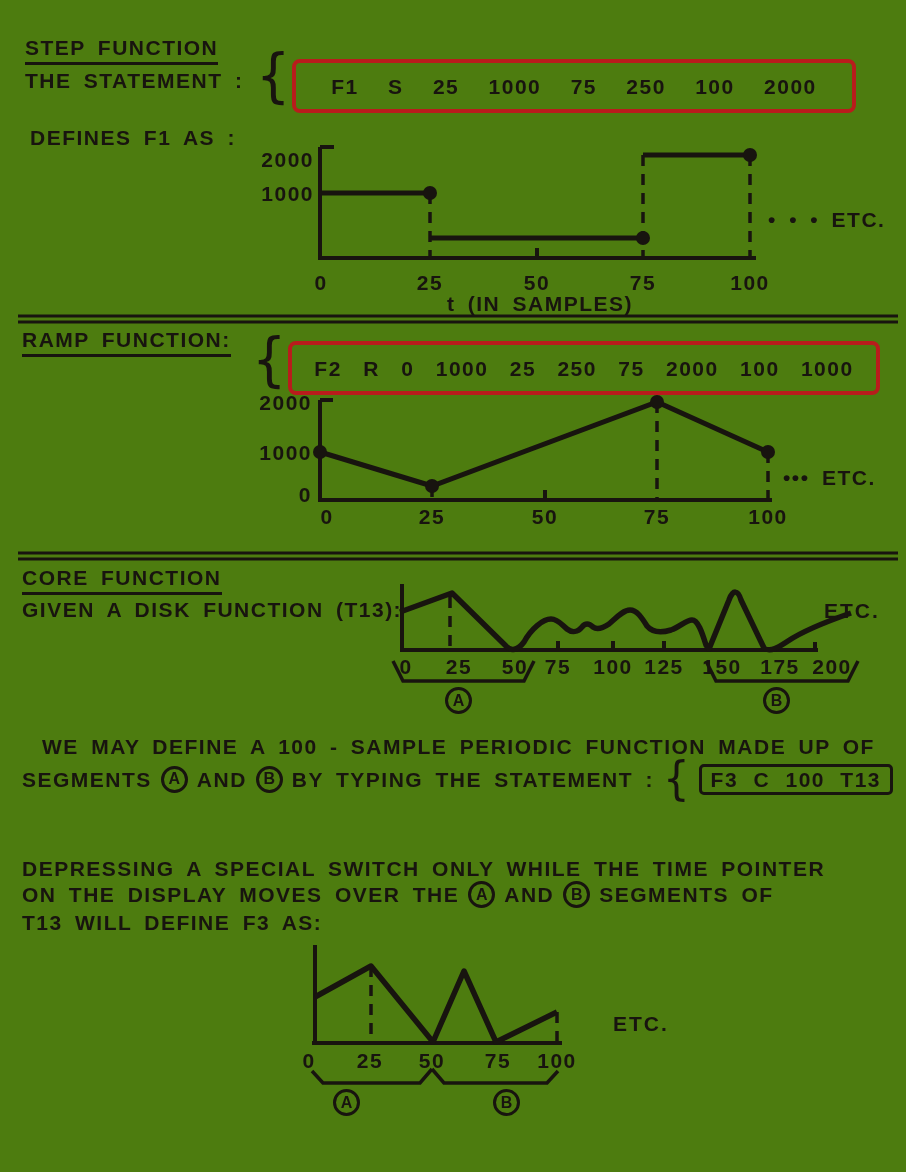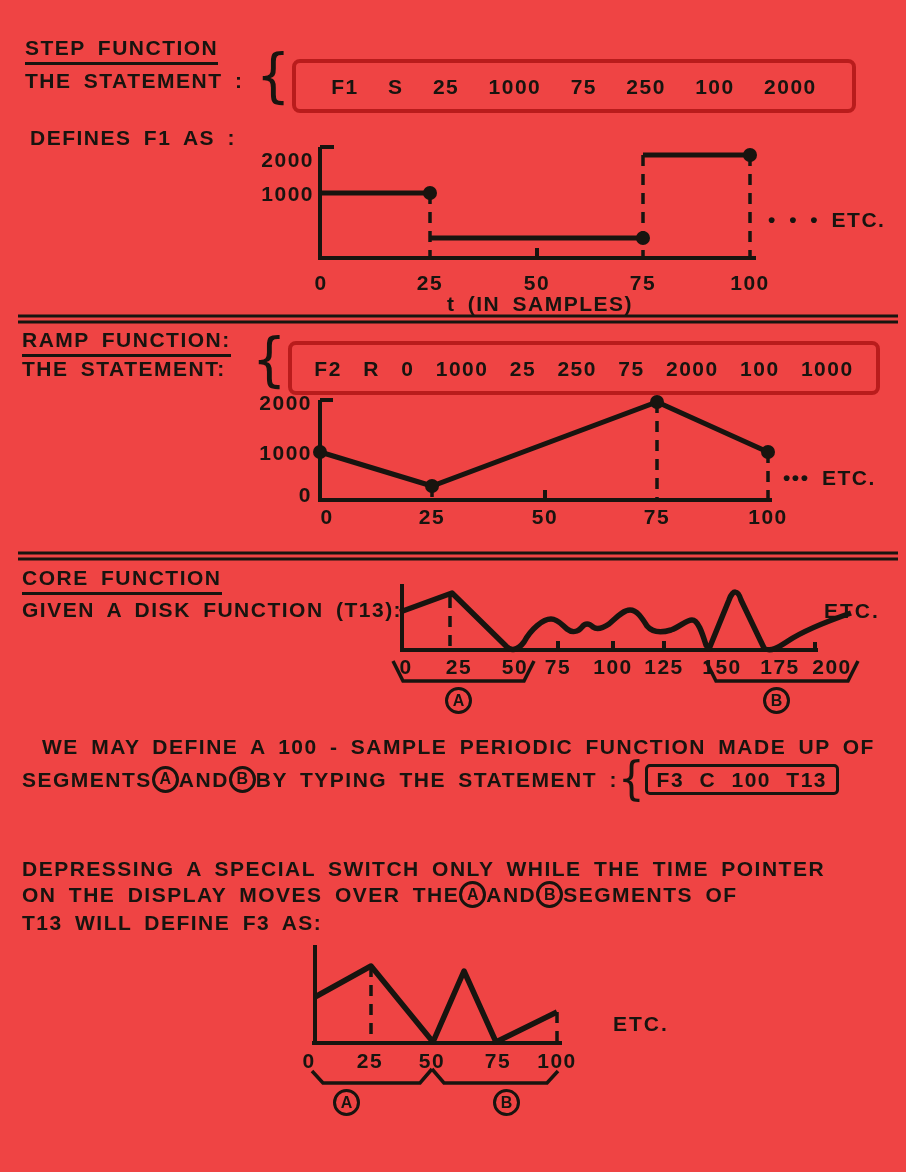--- a/index.html
+++ b/index.html
@@ -1,33 +1,33 @@
 <!DOCTYPE html>
 <html><head>
 <meta charset="utf-8">
 <style>
   html,body{margin:0;padding:0;background:#e8e8e4;}
-  .page{position:relative;width:906px;height:1172px;background:#ef4444;overflow:hidden;
+  .page{position:relative;width:906px;height:1172px;background:#4d7c0f;overflow:hidden;
         font-family:"Liberation Sans",sans-serif;color:#18140f;}
   .abs{position:absolute;white-space:nowrap;}
   .hand{font-weight:bold;font-size:21px;letter-spacing:1.5px;word-spacing:5px;line-height:23px;}
   .heading{border-bottom:3px solid #18140f;padding-bottom:3px;}
   .xtick{transform:translateX(-50%);}
   .ytick{text-align:right;}
   .brace{font-family:"DejaVu Sans",sans-serif;font-size:54px;font-weight:400;line-height:54px;transform:scaleY(1.08);}
   .brace.small{font-size:42px;line-height:42px;}
   .stmtbox{border:4px solid #b91c1c;border-radius:8px;display:flex;align-items:center;justify-content:center;}
   .stmt{word-spacing:22px;}
   .stmt2{word-spacing:14px;}
   .inlinebox{border:3.5px solid #18140f;border-radius:5px;padding:1px 9px;display:inline-flex;align-items:center;}
   .inlinebox .hand{word-spacing:8px;}
   .circ{display:inline-flex;width:27px;height:27px;border:3px solid #18140f;border-radius:50%;
         align-items:center;justify-content:center;font-weight:bold;font-size:16px;box-sizing:border-box;
         letter-spacing:0;flex:0 0 auto;}
-  .flexline{display:flex;align-items:center;}
+  .flexline{display:flex;align-items:center;gap:9px;}
   .art{position:absolute;left:0;top:0;}
   .caption{width:906px;text-align:center;font-family:"Liberation Serif",serif;font-size:26px;letter-spacing:0.5px;}
   .figlbl{font-variant:small-caps;margin-right:22px;}
 </style>
 </head>
 <body>
 
 <div class="page">
 
   <svg class="art" width="906" height="1172" viewBox="0 0 906 1172">
@@ -78,21 +78,20 @@
   <div class="abs hand ytick" style="left:236px;top:182px;width:78px;">1000</div>
   <div class="abs hand xtick" style="left:321px;top:271px;">0</div>
   <div class="abs hand xtick" style="left:430px;top:271px;">25</div>
   <div class="abs hand xtick" style="left:537px;top:271px;">50</div>
   <div class="abs hand xtick" style="left:643px;top:271px;">75</div>
   <div class="abs hand xtick" style="left:750px;top:271px;">100</div>
   <div class="abs hand" style="left:390px;top:292px;width:300px;text-align:center;">t (IN SAMPLES)</div>
   <div class="abs hand" style="left:768px;top:208px;">• • • ETC.</div>
 
   <div class="abs hand heading" style="left:22px;top:328px;">RAMP FUNCTION:</div>
-  <div class="abs hand" style="left:22px;top:357px;">THE STATEMENT:</div>
   <div class="abs brace" style="left:252px;top:334px;">{</div>
   <div class="abs stmtbox" style="left:288px;top:341px;width:584px;height:46px;">
     <span class="hand stmt2">F2 R 0 1000 25 250 75 2000 100 1000</span>
   </div>
 
   <div class="abs hand ytick" style="left:232px;top:391px;width:80px;">2000</div>
   <div class="abs hand ytick" style="left:232px;top:441px;width:80px;">1000</div>
   <div class="abs hand ytick" style="left:232px;top:483px;width:80px;">0</div>
   <div class="abs hand xtick" style="left:327px;top:505px;">0</div>
   <div class="abs hand xtick" style="left:432px;top:505px;">25</div>

